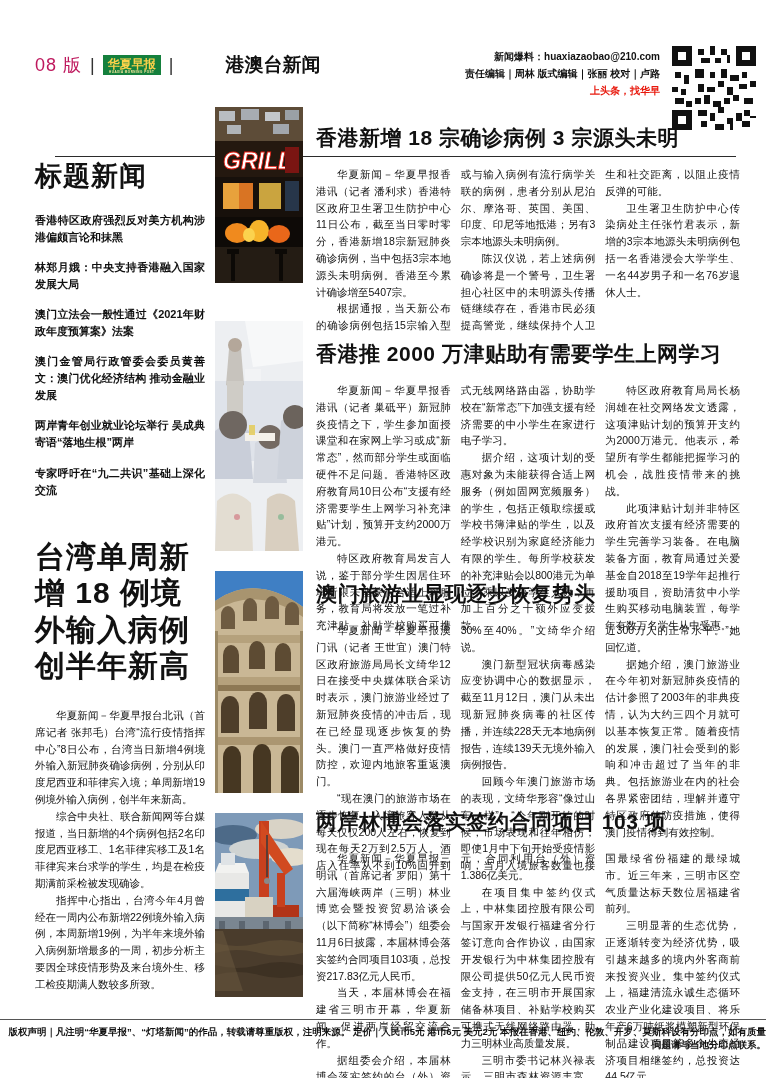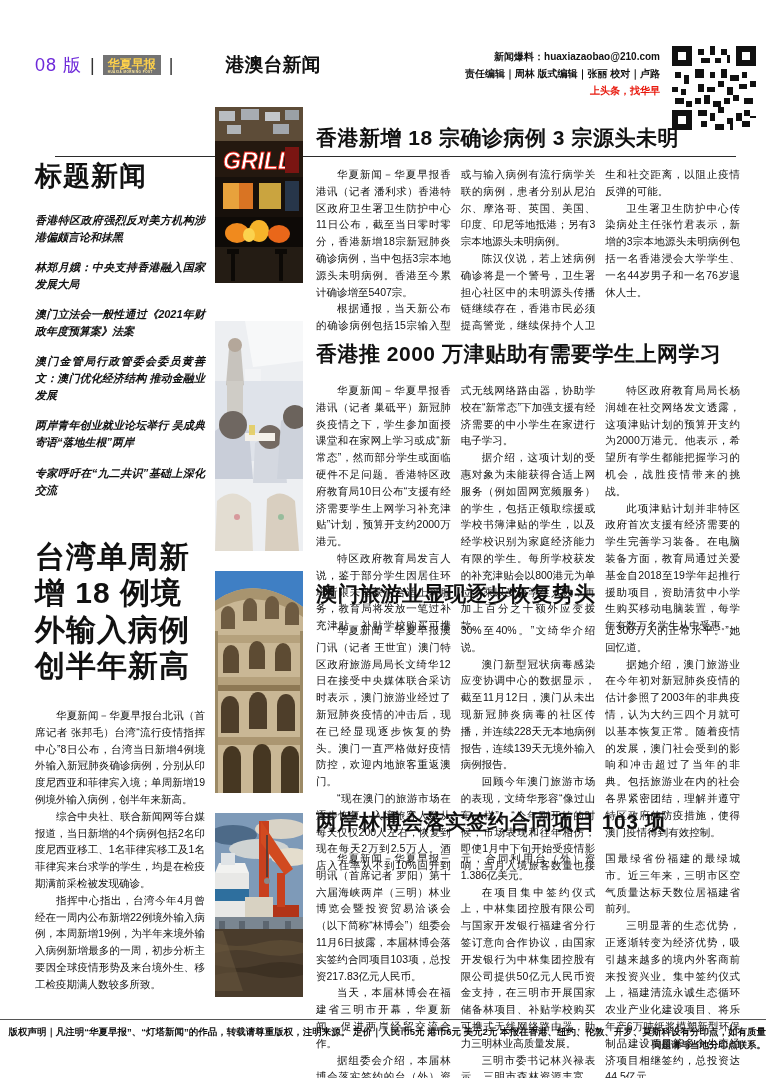--- a/index.html
+++ b/index.html
@@ -6,38 +6,38 @@
   html,body { width:766px; background:#ffffff; }
   body {
     position:relative; height:1078px;
     font-family:"Liberation Sans","DejaVu Sans",sans-serif;
     color:#111; overflow:hidden;
   }
 
   
   .masthead { position:absolute; left:35px; right:10px; top:46px; height:60px; }
   .mast-left { position:absolute; left:0; top:6px; display:flex; align-items:center; gap:8px; }
-  .page-label { font-size:18px; color:#6d28d9; letter-spacing:1px; }
+  .page-label { font-size:18px; color:#be185d; letter-spacing:1px; }
   .mast-sep { font-size:18px; color:#333; font-weight:300; }
-  .logo-box { background:#737373; color:#ffd24a; font-weight:700; font-size:12px;
-              padding:3px 5px 1px 5px; line-height:1.1; }
+  .logo-box { background:#15803d; color:#ffd24a; font-weight:700; font-size:12px;
+              padding:3px 5px 1px 5px; line-height:1.1; text-align:center; }
   .logo-sub { display:block; font-size:3px; color:#ffe9a0; letter-spacing:.5px; }
   .section-title { font-size:19px; font-weight:700; color:#111;margin-left:44px; }
   .mast-right { position:absolute; right:96px; top:2px; text-align:right; }
   .tip-line { font-size:10px; font-weight:700; color:#111; line-height:1.7; }
   .editors-line { font-size:10px; font-weight:700; color:#111; line-height:1.7; }
   .slogan-line { font-size:10px; font-weight:700; color:#e8180c; line-height:1.7; }
   .qr { position:absolute; right:0; top:0; width:84px; height:84px; }
   .mast-divider { position:absolute; left:20px; right:20px; top:110px; border-top:1.5px solid #2b2b2b; }
 
   
   .sidebar { position:absolute; left:35px; top:130px; width:170px; }
   .sidebar-title { font-size:27px; font-weight:700; letter-spacing:1px; margin:28px 0 18px 0; }
   .headline-list { list-style:none; }
-  .headline-list li { font-size:11px; font-weight:700; line-height:1.55; margin-bottom:13px; text-align:justify;font-style:italic; }
+  .headline-list li { font-size:11px; font-weight:700; line-height:1.55; margin-bottom:13px; text-align:justify; }
   .feature-headline { font-size:30px; font-weight:700; line-height:1.22; margin:40px 0 22px 0; letter-spacing:1px; }
   .feature-body p, .article-body p {
     font-size:10.5px; line-height:1.6; text-align:justify; text-indent:2em; color:#111;
   }
 
   
   .photos { position:absolute; left:215px; top:107px; width:84px; }
   .photo { width:88px; display:block; margin-bottom:0; }
 
   

